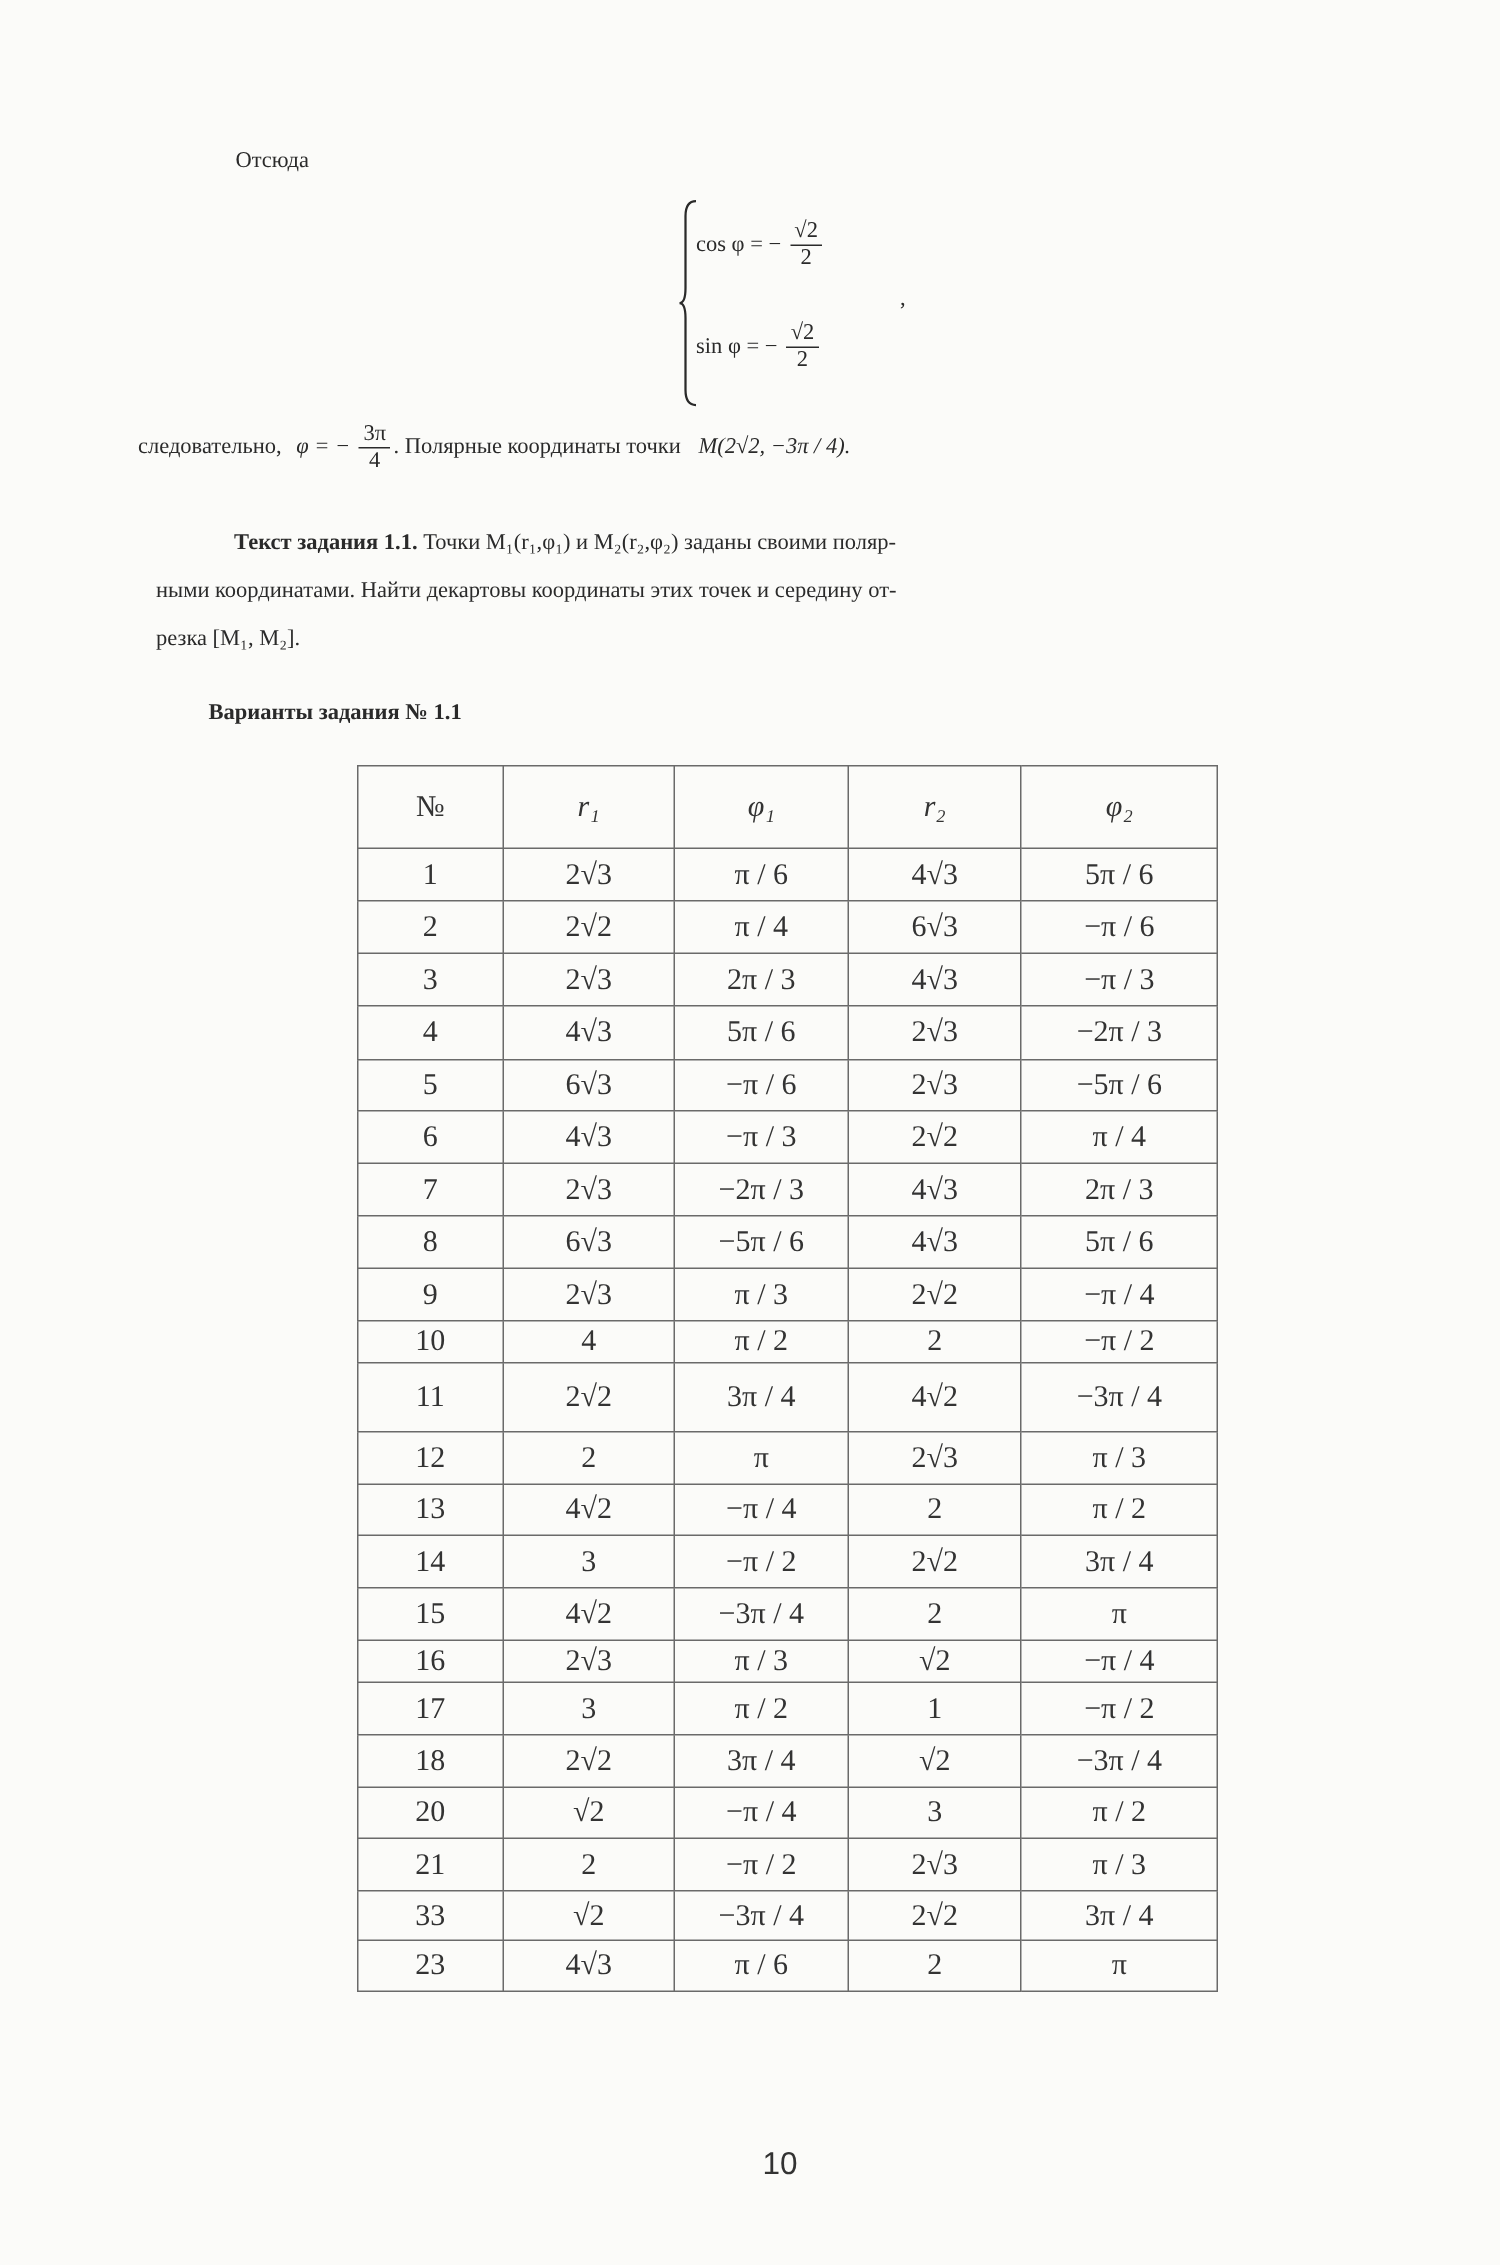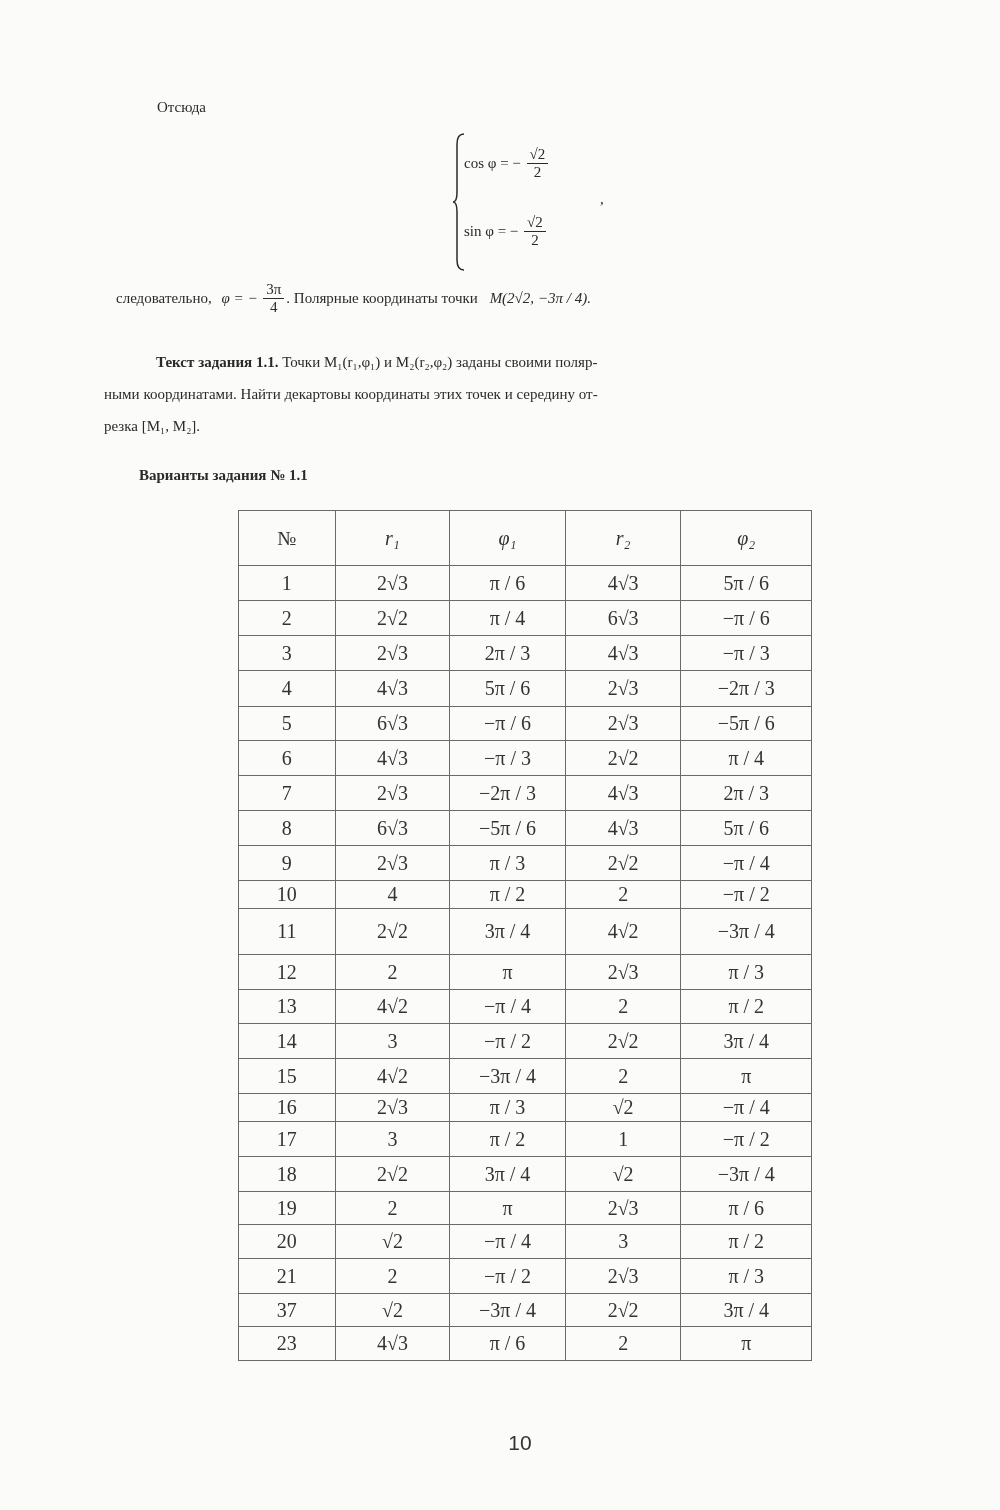--- a/index.html
+++ b/index.html
@@ -37,21 +37,21 @@
   <div class="abs txt" style="left:148px;top:60px;">,</div>
   <div class="abs txt" style="left:12px;top:82px;white-space:nowrap;">
     <span style="vertical-align:middle;">sin φ = −</span>
     <span class="frac">
       <span class="num">√2</span>
       <span class="den">2</span>
     </span>
   </div>
 </div>
 
-<div class="abs txt" style="left:116px;top:281px;white-space:nowrap;">
+<div class="abs txt" style="left:92px;top:281px;white-space:nowrap;">
   <span style="vertical-align:middle;">следовательно,</span>
   <span class="it" style="vertical-align:middle;margin-left:6px;">φ = −</span>
   <span class="frac">
     <span class="num">3π</span>
     <span class="den">4</span>
   </span><span style="vertical-align:middle;">. Полярные координаты точки</span>
   <span class="it" style="vertical-align:middle;margin-left:8px;">M(2√2, −3π / 4).</span>
 </div>
 
 <div class="abs txt" style="left:104px;top:346px;width:848px;line-height:32px;">
@@ -195,43 +195,36 @@
         <td>1</td>
         <td>−π / 2</td>
       </tr>
       <tr style="height: 35px;">
         <td>18</td>
         <td>2√2</td>
         <td>3π / 4</td>
         <td>√2</td>
         <td>−3π / 4</td>
       </tr>
+      <tr style="height: 34px;">
+        <td>20</td>
+        <td>√2</td>
+        <td>−π / 4</td>
+        <td>3</td>
+        <td>π / 2</td>
+      </tr>
+      <tr style="height: 35px;">
+        <td>21</td>
+        <td>2</td>
+        <td>−π / 2</td>
+        <td>2√3</td>
+        <td>π / 3</td>
+      </tr>
       <tr style="height: 33px;">
-        <td>19</td>
-        <td>2</td>
-        <td>π</td>
-        <td>2√3</td>
-        <td>π / 6</td>
-      </tr>
-      <tr style="height: 34px;">
-        <td>20</td>
-        <td>√2</td>
-        <td>−π / 4</td>
-        <td>3</td>
-        <td>π / 2</td>
-      </tr>
-      <tr style="height: 35px;">
-        <td>21</td>
-        <td>2</td>
-        <td>−π / 2</td>
-        <td>2√3</td>
-        <td>π / 3</td>
-      </tr>
-      <tr style="height: 33px;">
-        <td>37</td>
+        <td>33</td>
         <td>√2</td>
         <td>−3π / 4</td>
         <td>2√2</td>
         <td>3π / 4</td>
       </tr>
       <tr style="height: 34px;">
         <td>23</td>
         <td>4√3</td>
         <td>π / 6</td>
         <td>2</td>

